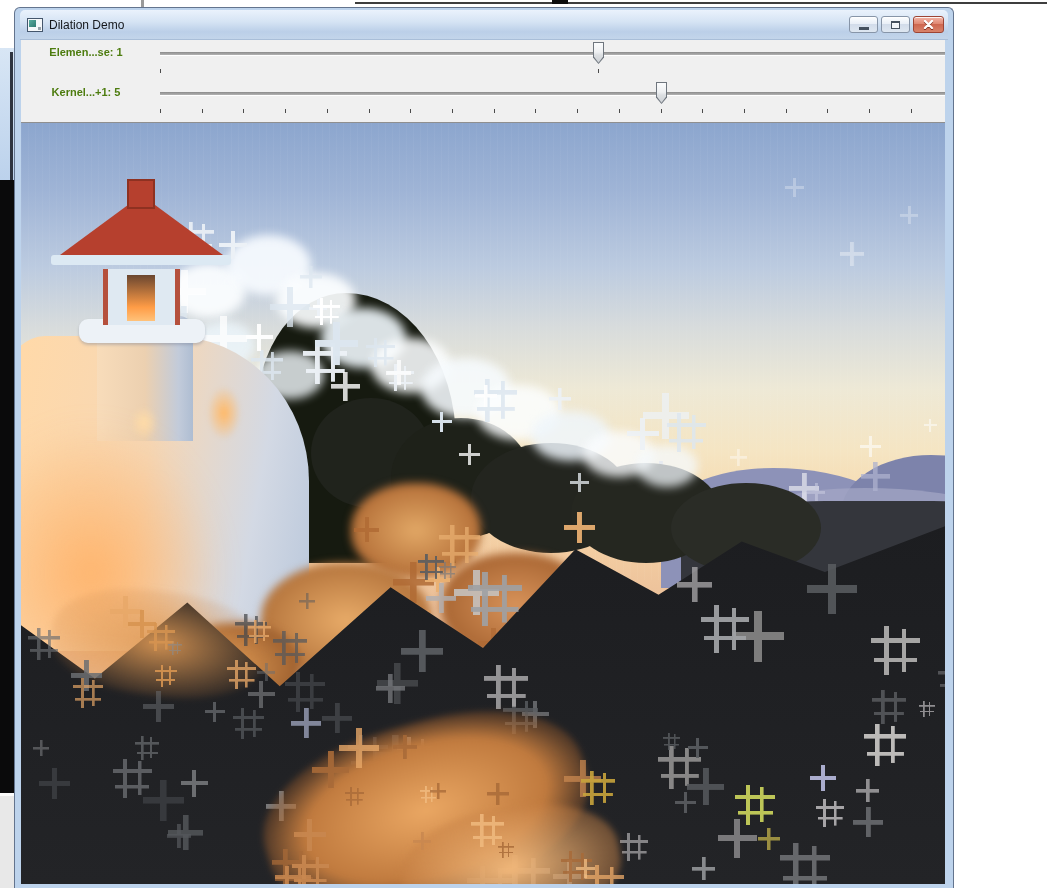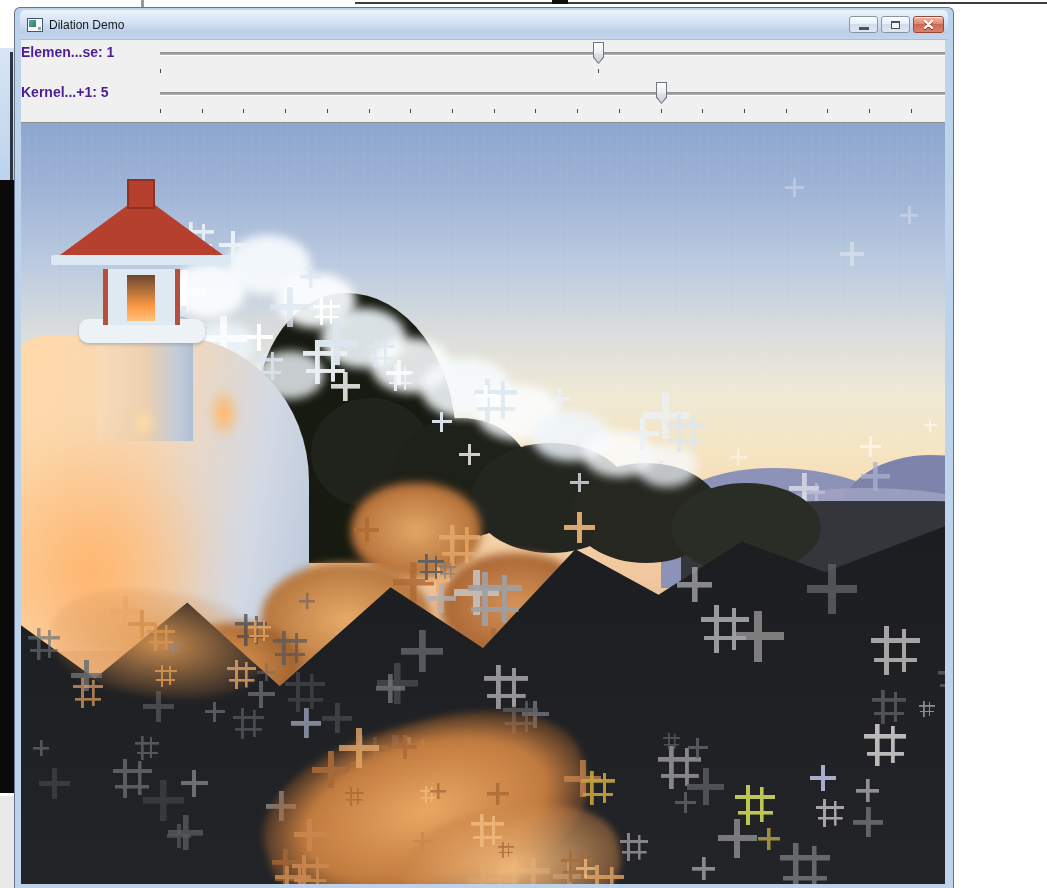--- a/index.html
+++ b/index.html
@@ -64,21 +64,21 @@
   .client{
     position:absolute;left:6px;right:8px;top:32px;bottom:7px;
     background:#f0f0f0;overflow:hidden;
   }
 
   
   .toolbar{position:absolute;left:0;right:0;top:0;height:82px;background:#f0f0f0;border-bottom:1px solid #8f8f8f;box-sizing:content-box;}
   .tb-row{position:absolute;left:0;right:0;height:40px;}
   .tb-label{
     position:absolute;left:0;top:4px;width:130px;height:16px;line-height:16px;
-    text-align:left;font-size:14px;font-weight:700;color:#4c1d95;white-space:nowrap;
+    text-align:center;font-size:11px;font-weight:700;color:#4d7c0f;white-space:nowrap;
   }
   .tb-track{
     position:absolute;left:139px;top:12px;width:877px;height:3px;
     background:linear-gradient(180deg,#8b8b8b,#b3b3b3);
     border-bottom:1px solid #ffffff;
   }
   .tb-thumb{
     position:absolute;top:-10px;width:11px;height:22px;
     clip-path:polygon(0 0,100% 0,100% 70%,50% 100%,0 70%);
     background:#6f767e;cursor:pointer;

